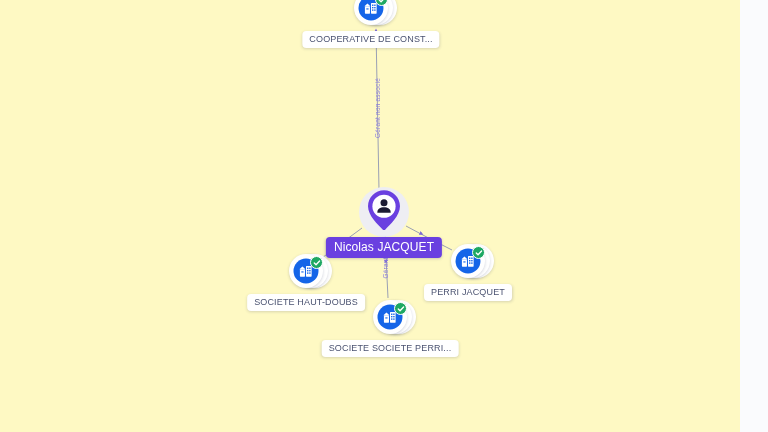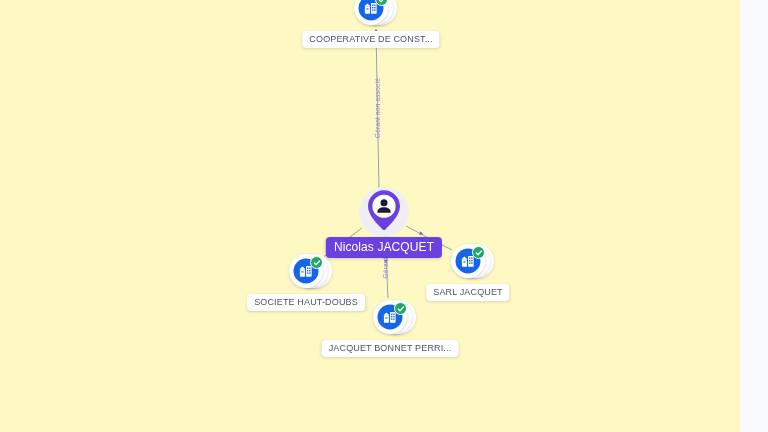--- a/index.html
+++ b/index.html
@@ -253,21 +253,21 @@
         <rect x="9.1" y="9.5" width="1.5" height="1.5" fill="#1565e8"></rect>
         <rect x="11.4" y="9.5" width="1.5" height="1.5" fill="#1565e8"></rect>
         <rect x="3" y="8.4" width="2.4" height="1.2" fill="#1565e8"></rect>
       </svg>
     </div>
     <div class="badge">
       <svg width="8" height="8" viewBox="0 0 10 10">
         <path d="M1.6,5.1 L3.8,7.2 L8.2,2.6" stroke="#ffffff" stroke-width="1.7" fill="none" stroke-linecap="round" stroke-linejoin="round"></path>
       </svg>
     </div>
-    <div class="chip">SARL JACQUET</div>
+    <div class="chip">PERRI JACQUET</div>
   </div>
 
   <div class="node" style="left:390px; top:317px;">
     <div class="stack s1"></div>
     <div class="stack s2"></div>
     <div class="disc"></div>
     <div class="inner">
       <svg width="15" height="15" viewBox="0 0 16 16">
         <rect x="1.5" y="6" width="5.4" height="8" rx="0.6" fill="#ffffff"></rect>
         <polygon points="4.2,3.3 7.4,6 1,6" fill="#ffffff"></polygon>
@@ -279,21 +279,21 @@
         <rect x="9.1" y="9.5" width="1.5" height="1.5" fill="#1565e8"></rect>
         <rect x="11.4" y="9.5" width="1.5" height="1.5" fill="#1565e8"></rect>
         <rect x="3" y="8.4" width="2.4" height="1.2" fill="#1565e8"></rect>
       </svg>
     </div>
     <div class="badge">
       <svg width="8" height="8" viewBox="0 0 10 10">
         <path d="M1.6,5.1 L3.8,7.2 L8.2,2.6" stroke="#ffffff" stroke-width="1.7" fill="none" stroke-linecap="round" stroke-linejoin="round"></path>
       </svg>
     </div>
-    <div class="chip">JACQUET BONNET PERRI...</div>
+    <div class="chip">SOCIETE SOCIETE PERRI...</div>
   </div>
 
   <div class="node" style="left:384px; top:212px;">
     <div class="halo"></div>
     <div class="pin">
       <svg width="36" height="44" viewBox="0 0 36 44">
         <path d="M18,2 C9.2,2 2,9.2 2,18 C2,27.6 12.4,36.8 16.6,41.2
                  C17.4,42 18.6,42 19.4,41.2 C23.6,36.8 34,27.6 34,18
                  C34,9.2 26.8,2 18,2 Z" fill="#6a40e0"></path>
         <circle cx="18" cy="18" r="11.6" fill="#ffffff"></circle>

